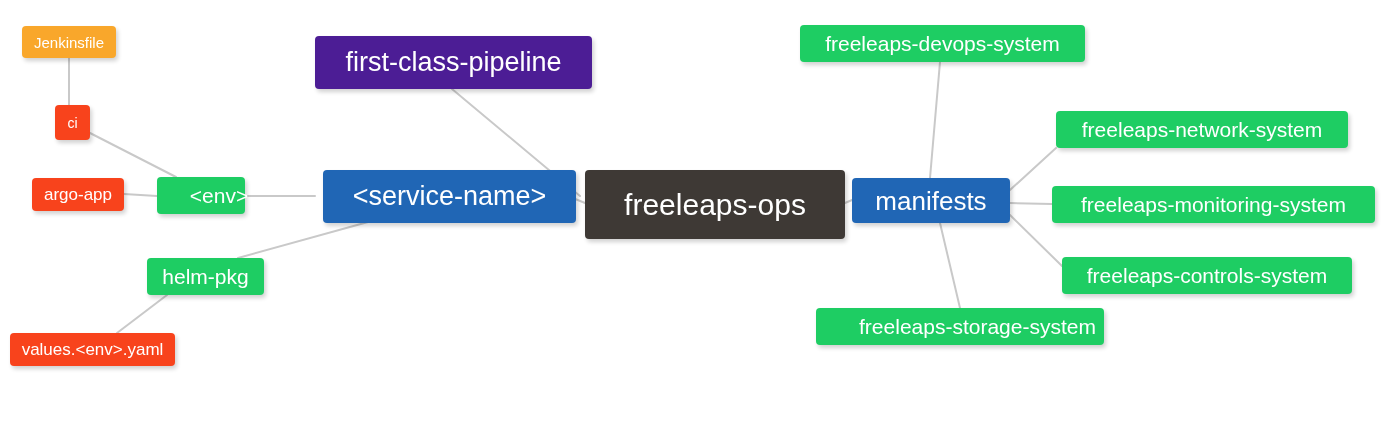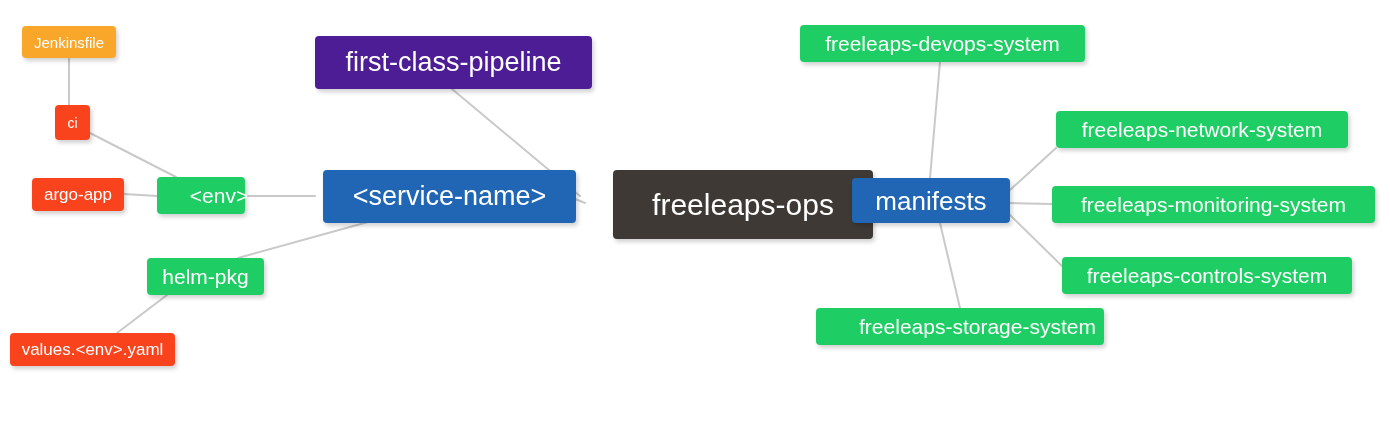--- a/index.html
+++ b/index.html
@@ -58,21 +58,21 @@
       <line x1="176" y1="177" x2="90" y2="133" stroke="#C9C9C9" stroke-width="2" stroke-linecap="round"></line>
       <line x1="69" y1="105" x2="69" y2="58" stroke="#C9C9C9" stroke-width="2" stroke-linecap="round"></line>
       <line x1="167" y1="295" x2="117" y2="333" stroke="#C9C9C9" stroke-width="2" stroke-linecap="round"></line>
       <line x1="930" y1="178" x2="940" y2="62" stroke="#C9C9C9" stroke-width="2" stroke-linecap="round"></line>
       <line x1="1010" y1="190" x2="1056" y2="148" stroke="#C9C9C9" stroke-width="2" stroke-linecap="round"></line>
       <line x1="1010" y1="203" x2="1052" y2="204" stroke="#C9C9C9" stroke-width="2" stroke-linecap="round"></line>
       <line x1="1010" y1="215" x2="1062" y2="266" stroke="#C9C9C9" stroke-width="2" stroke-linecap="round"></line>
       <line x1="940" y1="223" x2="960" y2="308" stroke="#C9C9C9" stroke-width="2" stroke-linecap="round"></line>
     </svg>
   <div id="node-layer">
-      <div class="node" style="left: 585px; top: 170px; width: 260px; height: 69px; background: rgb(62, 57, 53); font-size: 30px; margin-left: 28px;">
+      <div class="node" style="left: 585px; top: 170px; width: 260px; height: 69px; background: rgb(62, 57, 53); font-size: 30px;">
         <span class="node-label">freeleaps-ops</span>
       </div>
       <div class="node" style="left: 315px; top: 170px; width: 253px; height: 53px; background: rgb(32, 102, 181); font-size: 27px; margin-left: 8px;">
         <span class="node-label">&lt;service-name&gt;</span>
       </div>
       <div class="node" style="left: 852px; top: 178px; width: 158px; height: 45px; background: rgb(32, 102, 181); font-size: 26px;">
         <span class="node-label">manifests</span>
       </div>
       <div class="node" style="left: 315px; top: 36px; width: 277px; height: 53px; background: #4c1d95; font-size: 27px;">
         <span class="node-label">first-class-pipeline</span>

